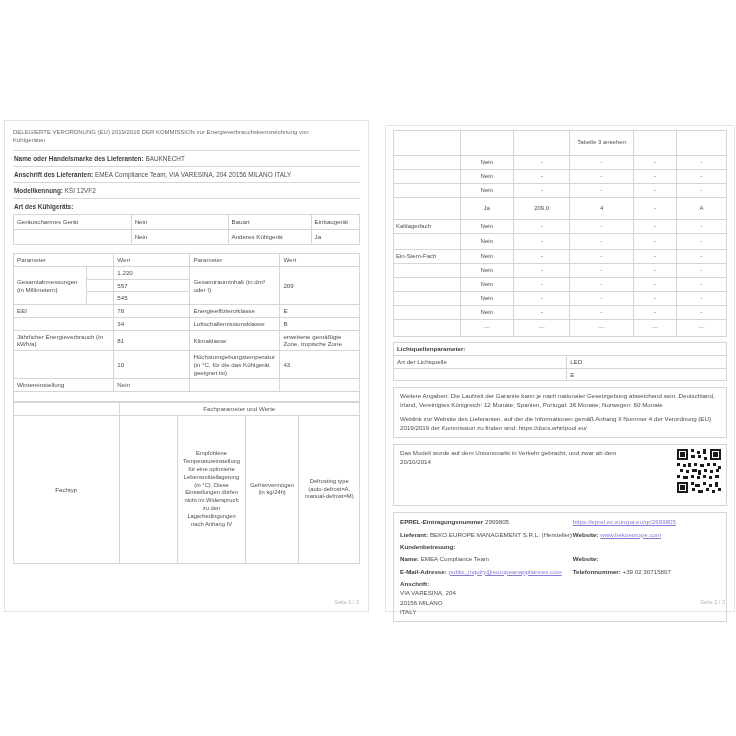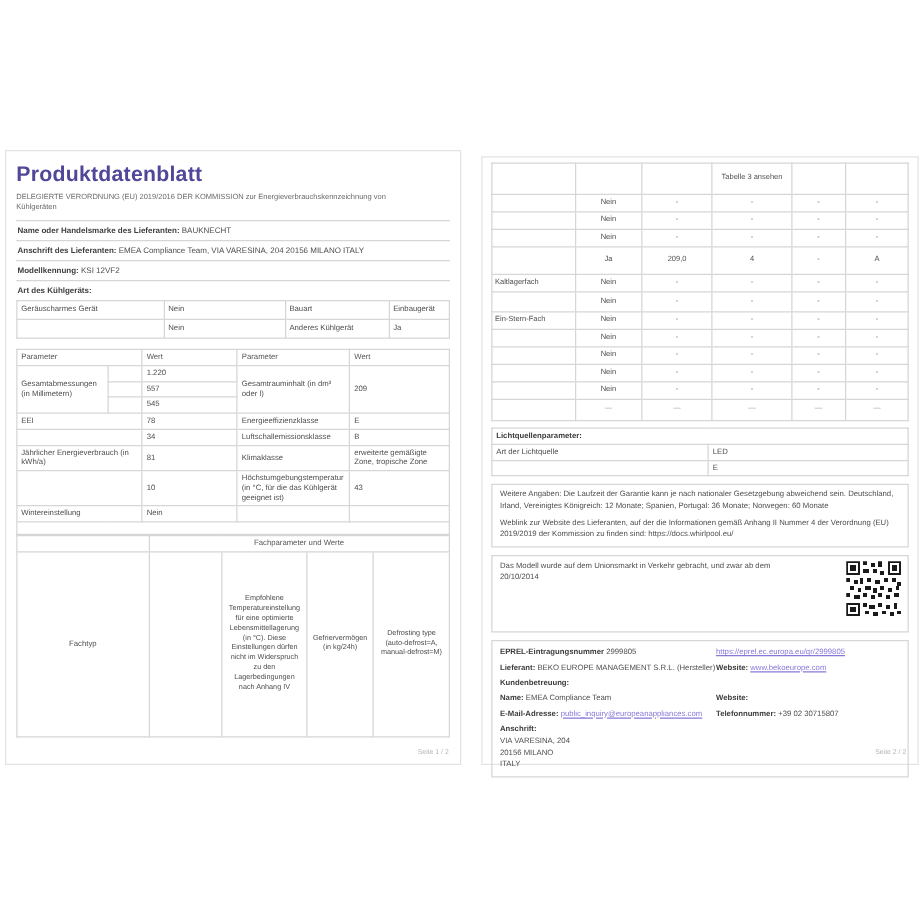--- a/index.html
+++ b/index.html
@@ -43,21 +43,20 @@
   .cgrid{display:grid;grid-template-columns:54% 46%;row-gap:4px;font-size:6.2px;line-height:1.35;}
   a.lnk{color:#8878d8;text-decoration:underline;word-break:break-all;}
   .addr{margin-top:1px;}
 </style>
 </head>
 <body>
 
 <div class="canvas">
 
   <div class="page page1">
-    <div class="title">Produktdatenblatt</div>
     <p class="subtitle">DELEGIERTE VERORDNUNG (EU) 2019/2016 DER KOMMISSION zur Energieverbrauchskennzeichnung von Kühlgeräten</p>
 
     <div class="info-row">
       <span class="b">Name oder Handelsmarke des Lieferanten:</span>
       <span>BAUKNECHT</span>
     </div>
     <div class="info-row">
       <span class="b">Anschrift des Lieferanten:</span>
       <span>EMEA Compliance Team, VIA VARESINA, 204 20156 MILANO ITALY</span>
     </div>

